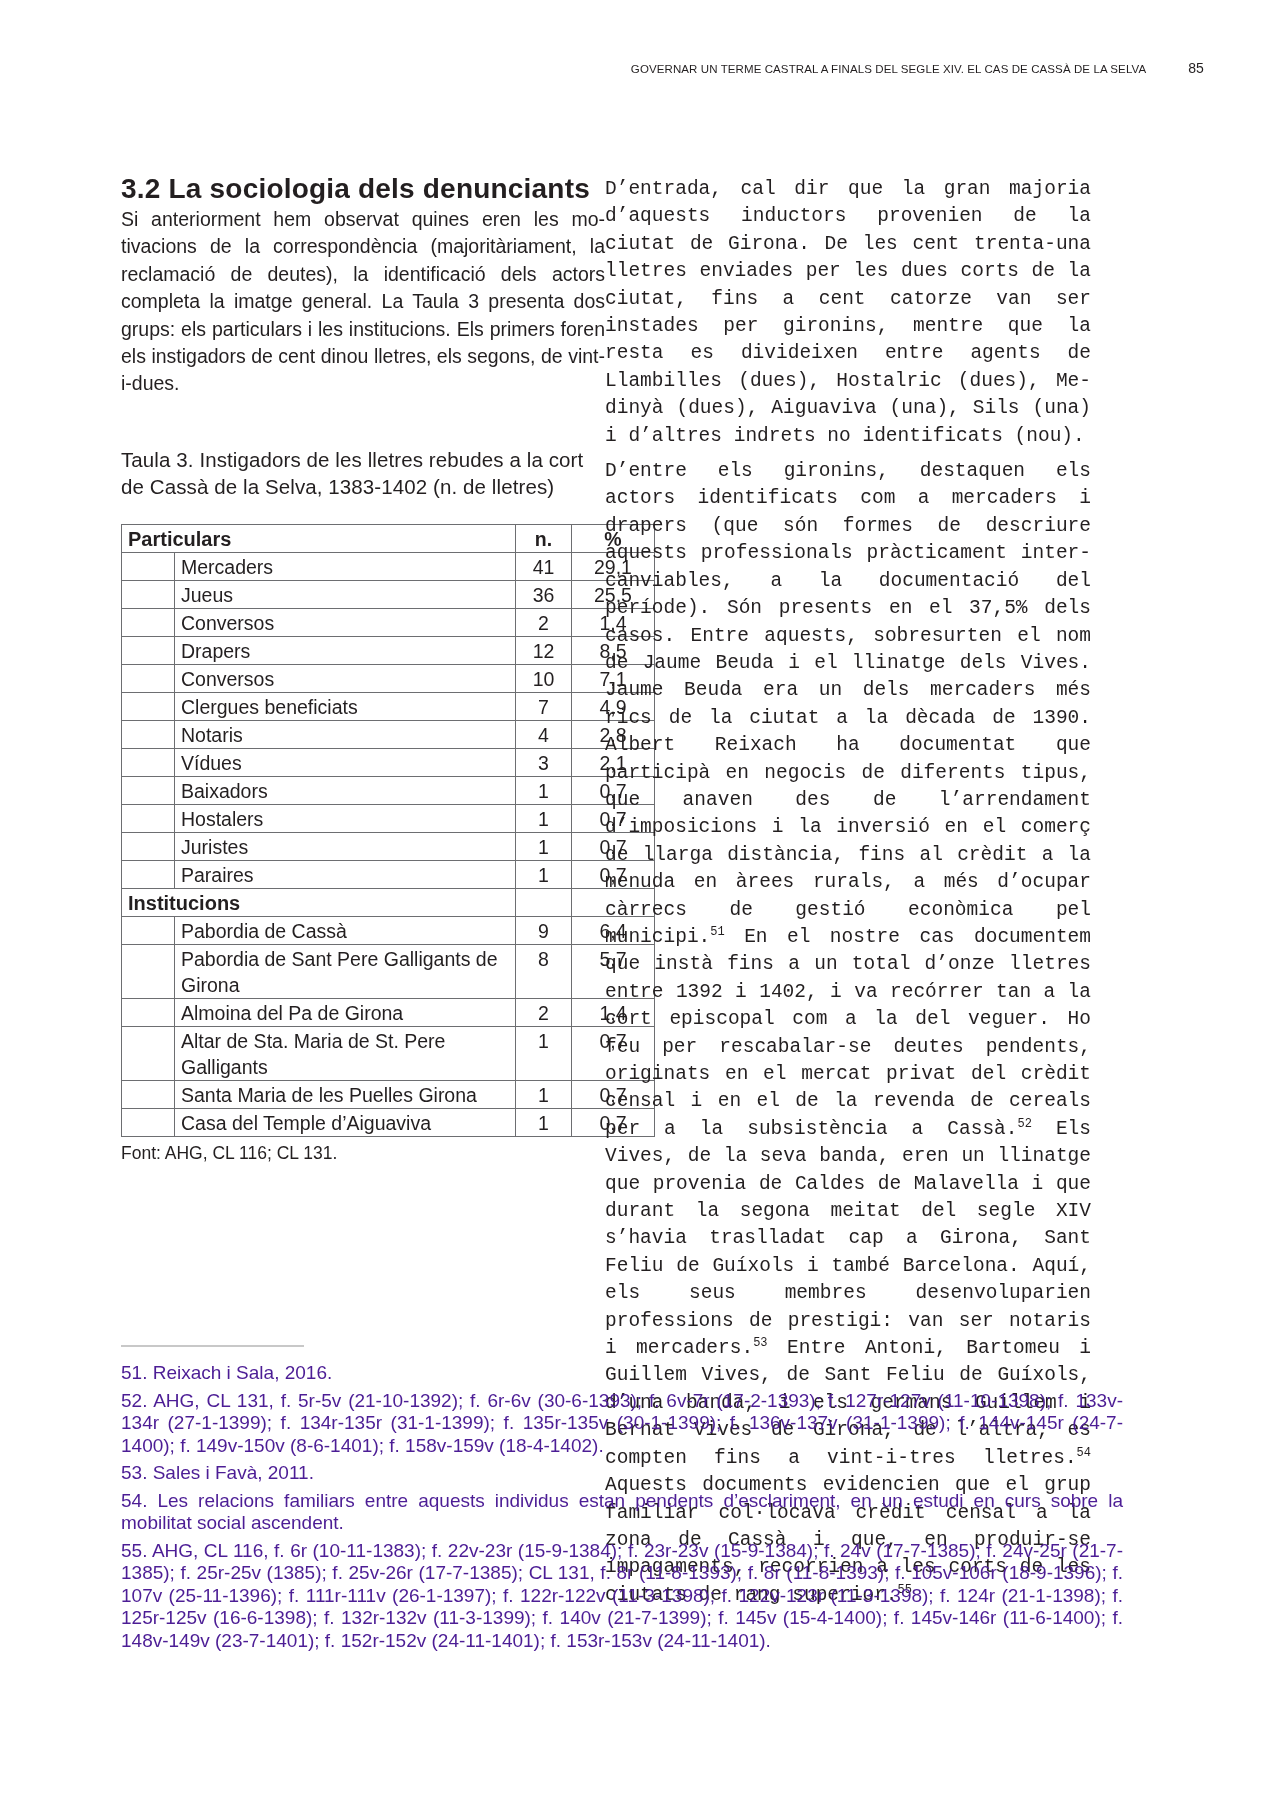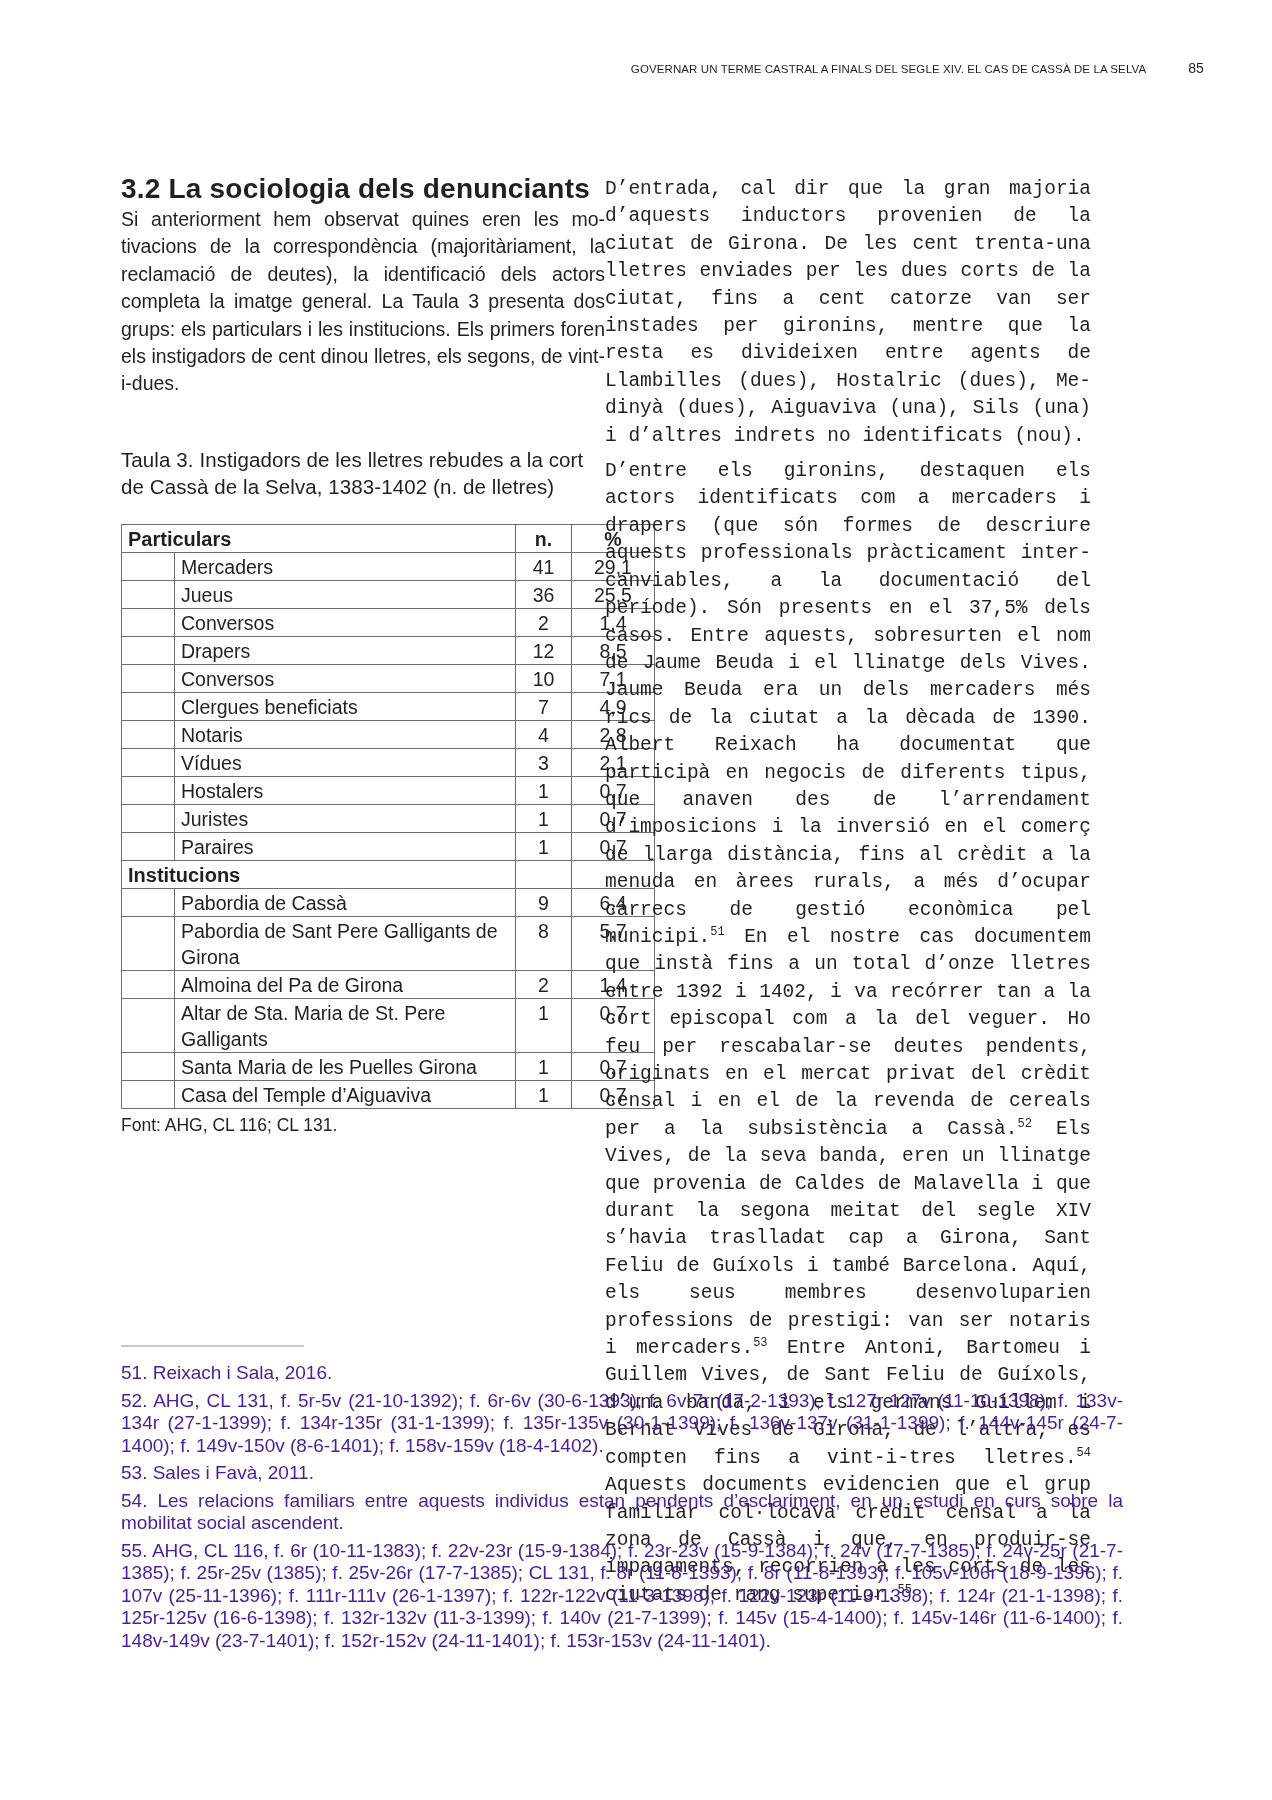--- a/index.html
+++ b/index.html
@@ -89,20 +89,26 @@
           <td class="pct">2,8</td>
         </tr>
         <tr>
           <td class="indent"></td>
           <td class="label">Vídues</td>
           <td class="num">3</td>
           <td class="pct">2,1</td>
         </tr>
         <tr>
           <td class="indent"></td>
+          <td class="label">Baixadors</td>
+          <td class="num">1</td>
+          <td class="pct">0,7</td>
+        </tr>
+        <tr>
+          <td class="indent"></td>
           <td class="label">Hostalers</td>
           <td class="num">1</td>
           <td class="pct">0,7</td>
         </tr>
         <tr>
           <td class="indent"></td>
           <td class="label">Juristes</td>
           <td class="num">1</td>
           <td class="pct">0,7</td>
         </tr>

